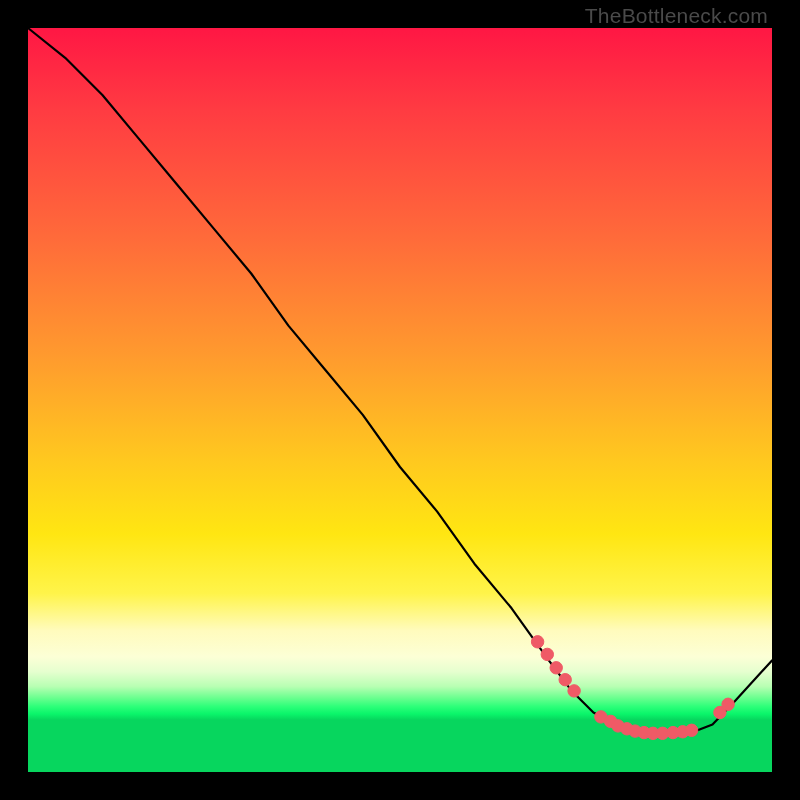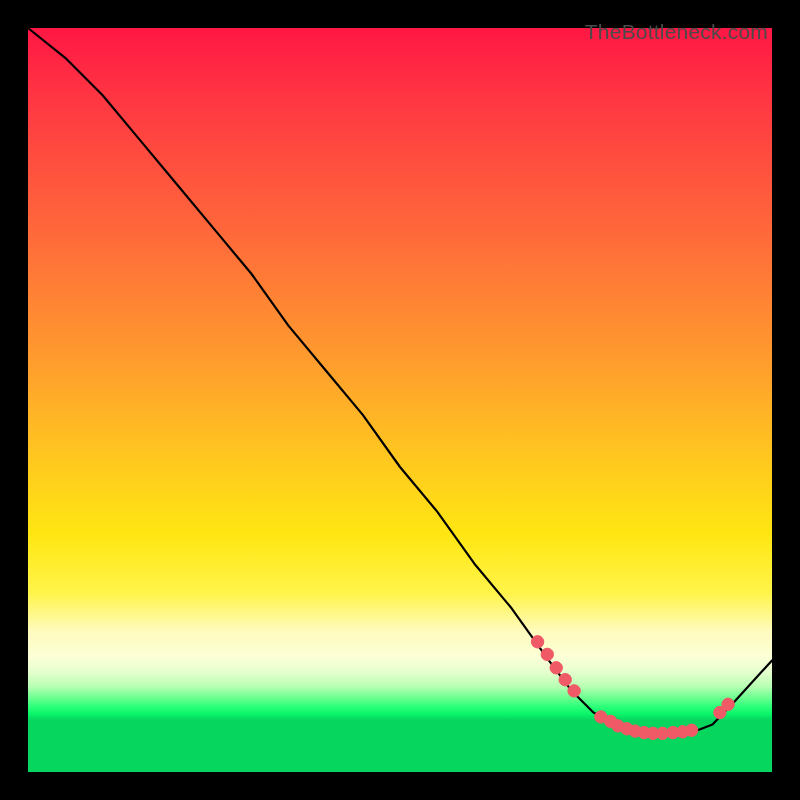--- a/index.html
+++ b/index.html
@@ -41,21 +41,21 @@
       #6cff90 90%,
       #2dff79 91.2%,
       #0af56a 92.2%,
       #07d65e 93%,
       #07d65e 100%
     );
   }
   .watermark {
     position: absolute;
     right: 32px;
-    top: 20px;
+    top: 4px;
     font: 500 21px -apple-system, BlinkMacSystemFont, "Segoe UI", Arial, sans-serif;
     color: #4a4a4a;
     letter-spacing: 0.2px;
   }
   svg.plot {
     position: absolute;
     left: 28px;
     top: 28px;
     width: 744px;
     height: 744px;

